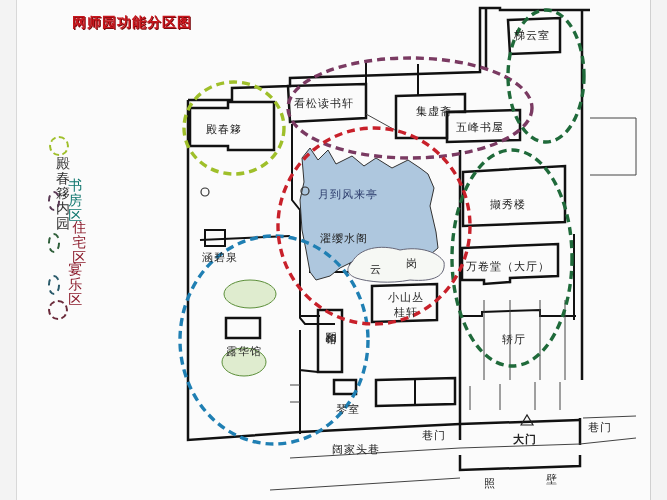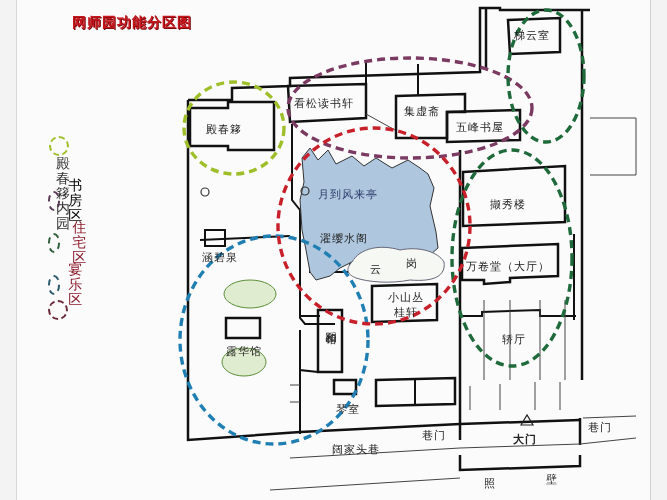--- a/index.html
+++ b/index.html
@@ -132,38 +132,38 @@
   </g>
 </svg>
 
 <div class="legend">
   <div class="legend-item" style="left:0; top:0;flex-direction:column;">
     <div class="legend-swatch" style="border-color:#9fbf2a;"></div>
     <span class="legend-label" style="color:#333;">殿春簃内园</span>
   </div>
   <div class="legend-item" style="left:0; top:42px;">
     <div class="legend-swatch" style="border-color:#5a3a55;"></div>
-    <span class="legend-label" style="color:#000000;">书房区</span>
+    <span class="legend-label" style="color:#0f766e;">书房区</span>
   </div>
   <div class="legend-item" style="left:0; top:84px;text-align:center;">
     <div class="legend-swatch" style="border-color:#2f5f3a;"></div>
     <span class="legend-label" style="color:#8b1a2a;">住宅区</span>
   </div>
   <div class="legend-item" style="left:0; top:126px;">
     <div class="legend-swatch" style="border-color:#2a5a6a;"></div>
     <span class="legend-label" style="color:#8b1a2a;">宴乐区</span>
   </div>
   <div class="legend-item" style="left:0; top:164px;">
     <div class="legend-swatch" style="border-color:#6a2a3a;"></div>
   </div>
 </div>
 
 <div class="map-label" style="left:206px; top:122px;">殿春簃</div>
 <div class="map-label" style="left:294px; top:96px;">看松读书轩</div>
-<div class="map-label" style="left:404px; top:104px;">集虚斋</div>
+<div class="map-label" style="left:416px; top:104px;">集虚斋</div>
 <div class="map-label" style="left:456px; top:120px;">五峰书屋</div>
 <div class="map-label" style="left:514px; top:28px;">梯云室</div>
 <div class="map-label" style="left:318px; top:187px; color:#2a3a6a;">月到风来亭</div>
 <div class="map-label" style="left:320px; top:231px;">濯缨水阁</div>
 <div class="map-label" style="left:370px; top:262px;">云</div>
 <div class="map-label" style="left:406px; top:256px;">岗</div>
 <div class="map-label" style="left:388px; top:290px;">小山丛</div>
 <div class="map-label" style="left:394px; top:305px;">桂轩</div>
 <div class="map-label" style="left:490px; top:197px;">撷秀楼</div>
 <div class="map-label" style="left:466px; top:259px;">万卷堂（大厅）</div>

